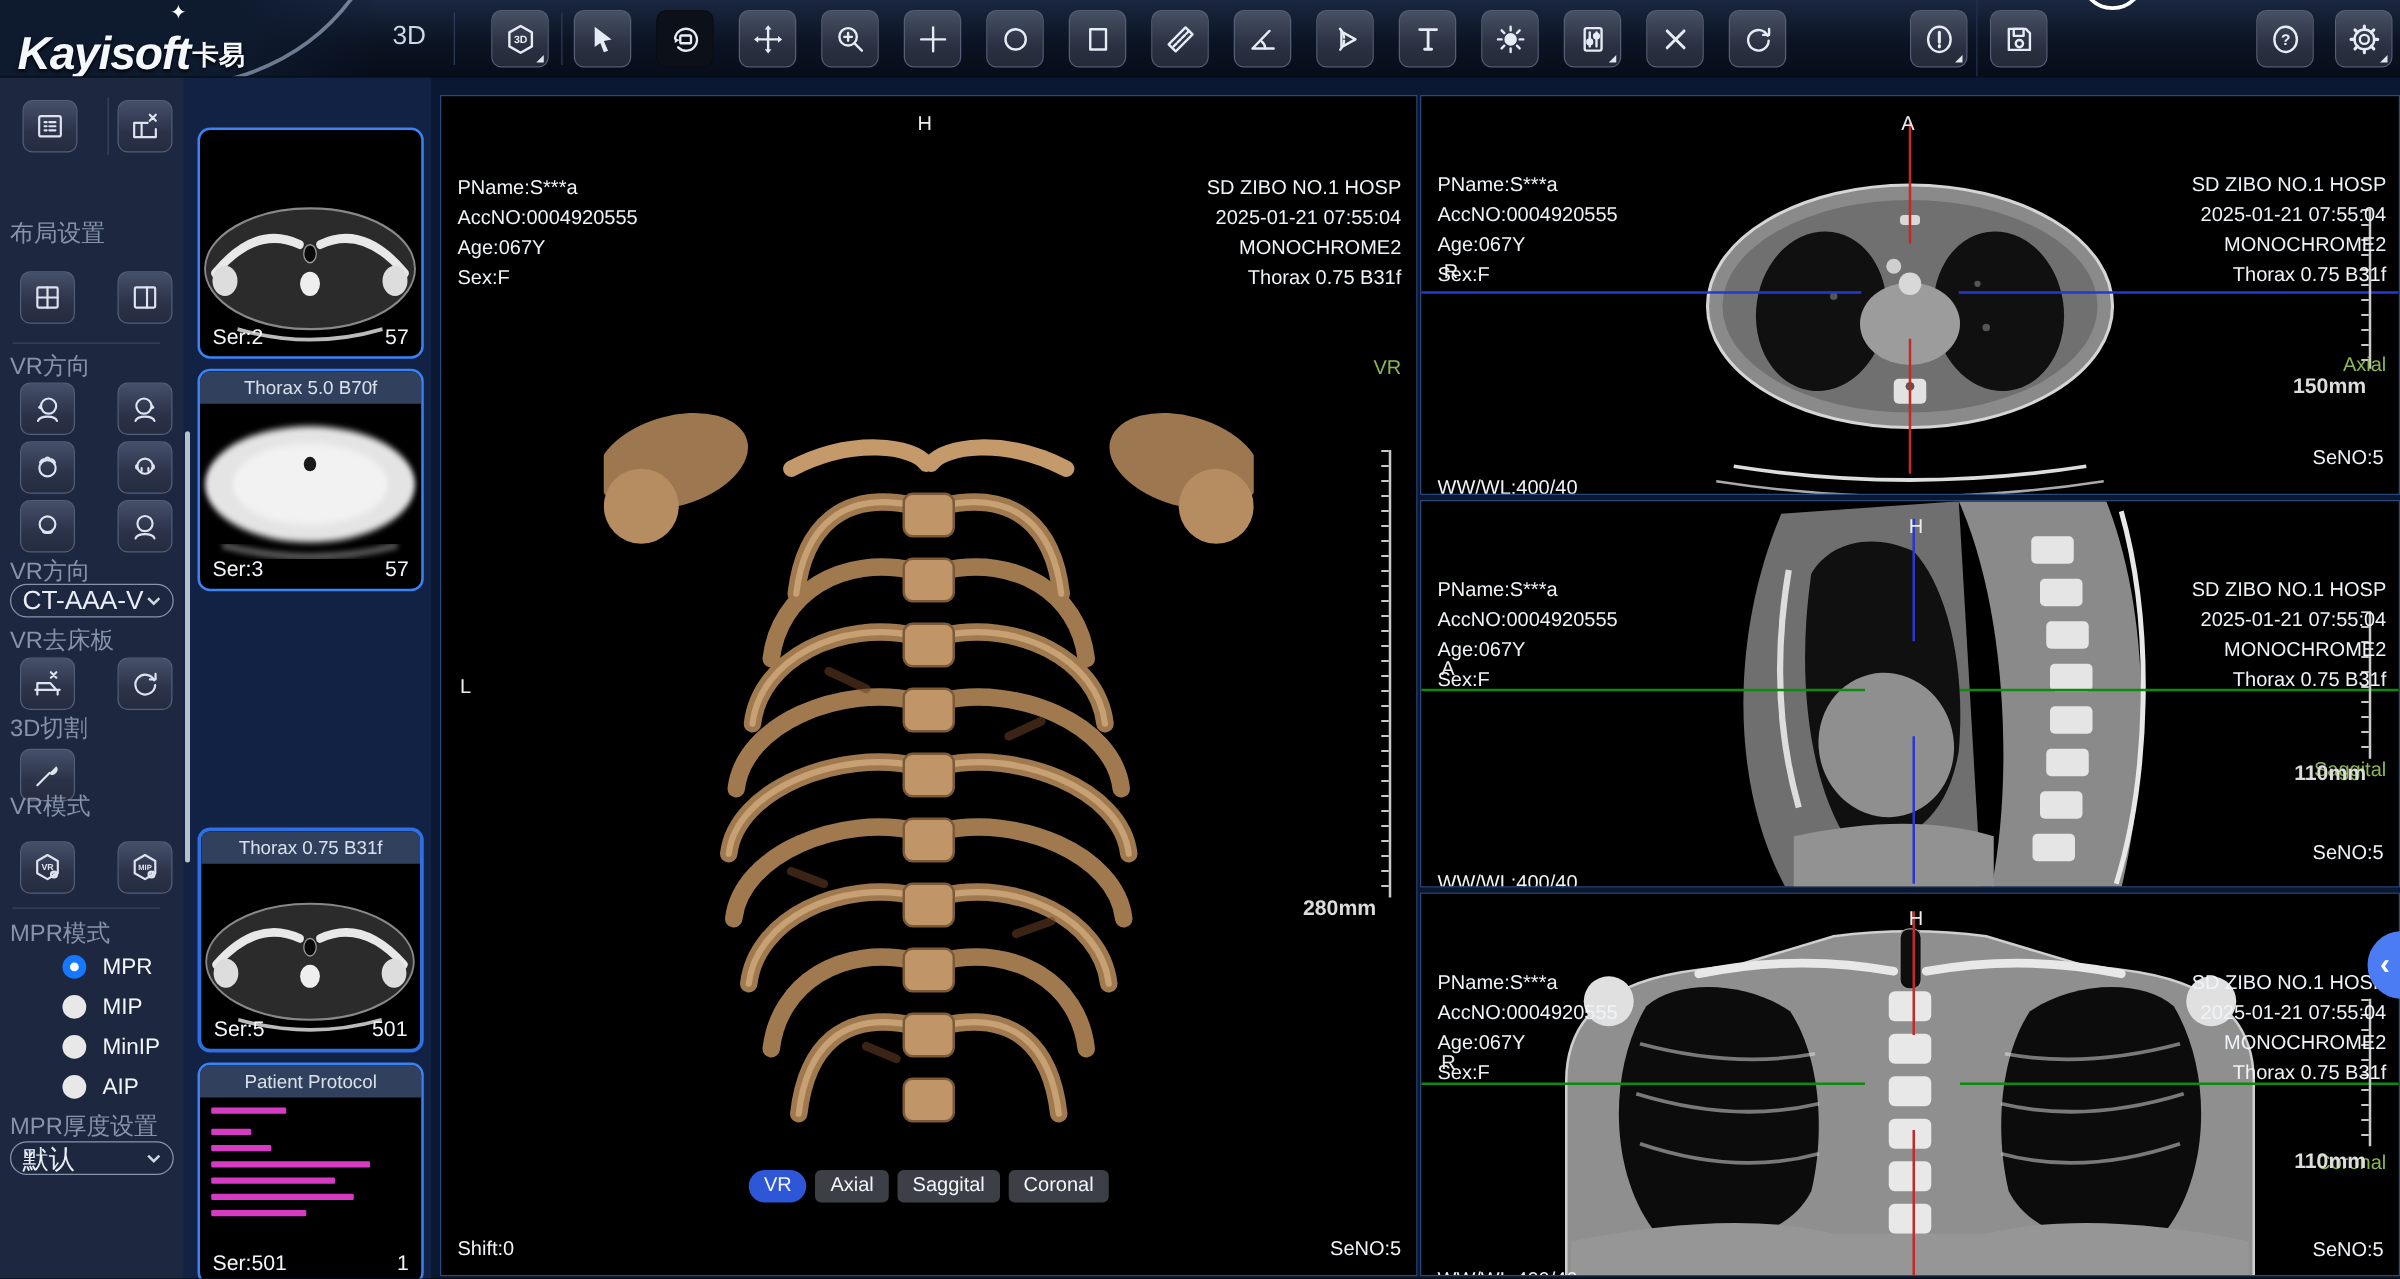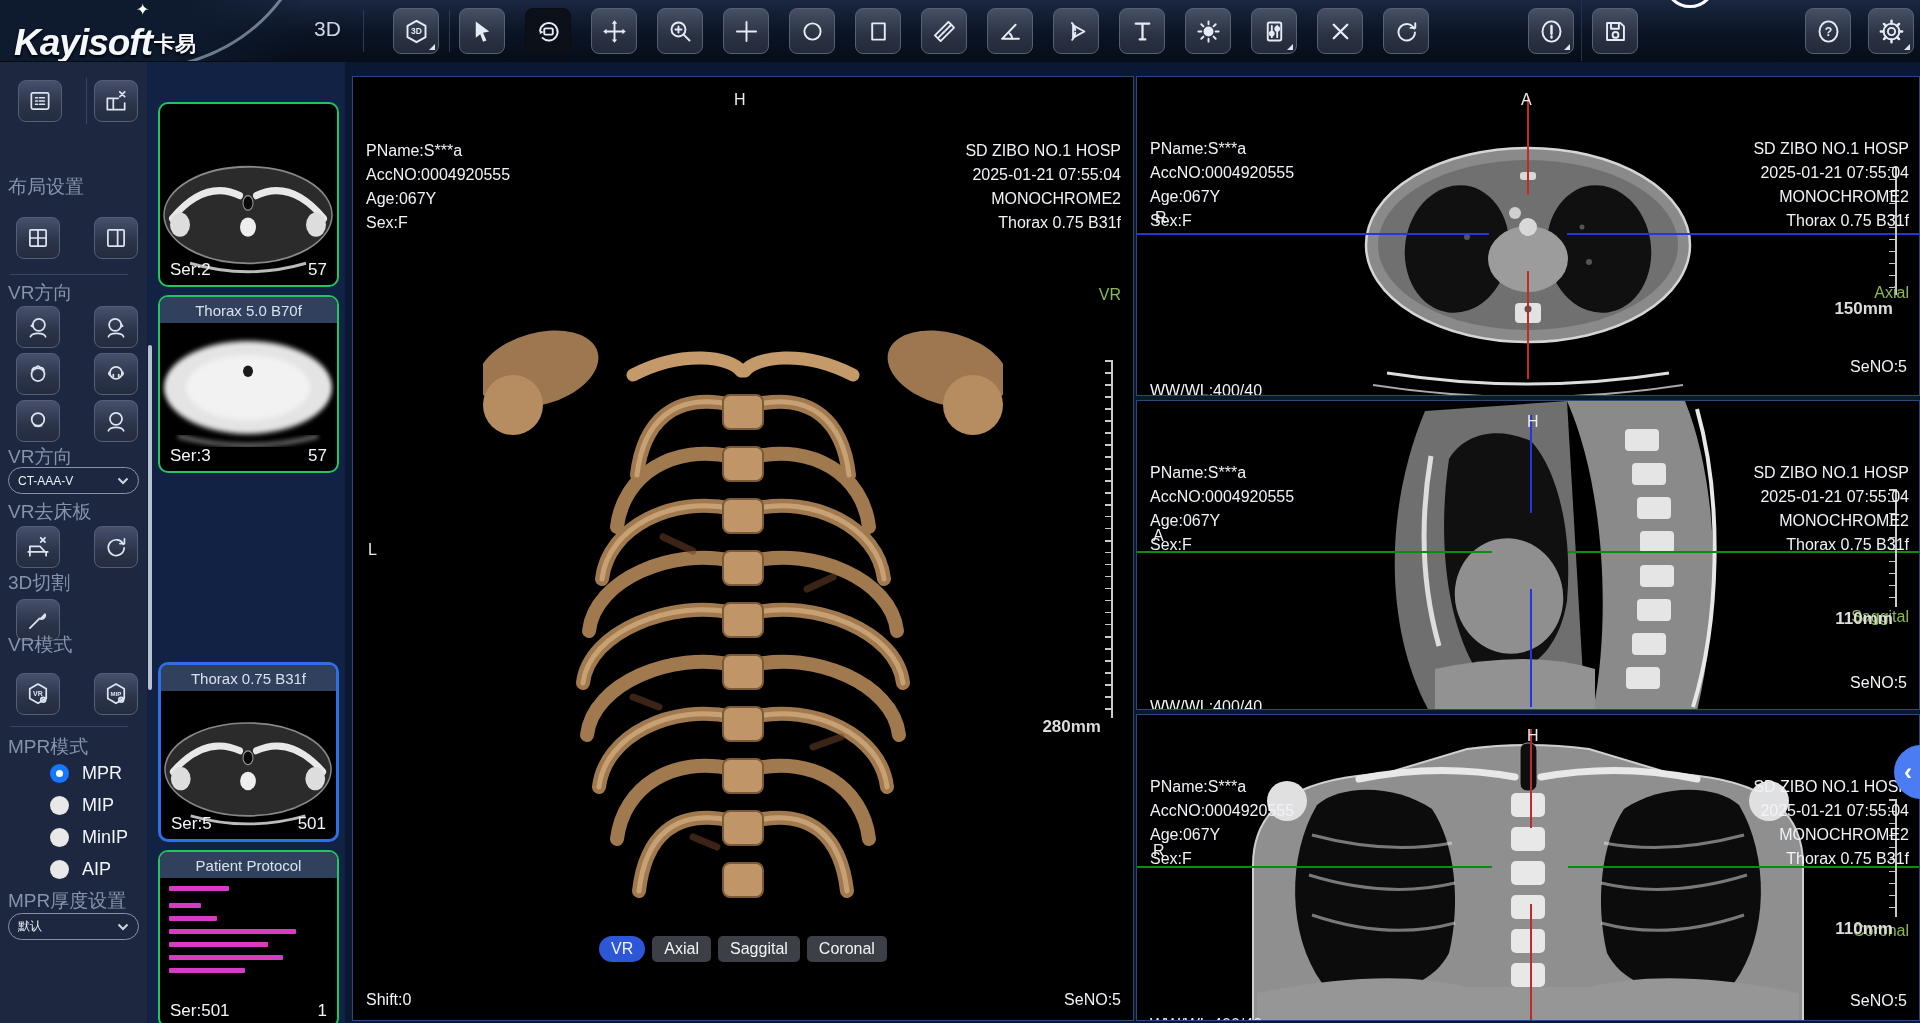--- a/index.html
+++ b/index.html
@@ -26,38 +26,38 @@
 
 .sidebar { position:absolute; left:0; top:62px; width:147px; height:961px; background:#1d2840; z-index:30; }
 .sbtn { position:absolute; width:44px; height:42px; border-radius:8px;
   background:linear-gradient(#46506a,#2b3349 60%,#252c40); border:1px solid #535e78;
   display:flex; align-items:center; justify-content:center; cursor:pointer; }
 .sbtn svg { width:26px; height:26px; stroke:#dde4f0; fill:none; stroke-width:1.6; stroke-linecap:round; stroke-linejoin:round; }
 .slabel { position:absolute; left:8px; color:#8593ab; font-size:19px; white-space:nowrap; }
 .sdivider { position:absolute; left:10px; width:118px; height:1px; background:#39455f; }
 .vdivider { position:absolute; width:1px; background:#39455f; }
 .pill { position:absolute; left:8px; width:131px; height:27px; border:1px solid #8593ab; border-radius:14px;
-  background:#1d2840; color:#e9eef6; font-size:12px; display:flex; align-items:center; justify-content:space-between; padding:0 9px; cursor:pointer; }
+  background:#1d2840; color:#e9eef6; font-size:21px; display:flex; align-items:center; justify-content:space-between; padding:0 9px; cursor:pointer; }
 .pill svg { width:12px; height:8px; stroke:#cfd6e2; fill:none; stroke-width:2; }
 .radio-row { position:absolute; left:14px; display:flex; align-items:center; gap:13px; cursor:pointer;padding-left:36px; }
 .radio-dot { width:19px; height:19px; border-radius:50%; background:#e8e8e8; }
 .radio-dot.sel { background:#1677ff; position:relative; }
 .radio-dot.sel::after { content:""; position:absolute; left:6px; top:6px; width:7px; height:7px; border-radius:50%; background:#fff; }
 .radio-lbl { color:#f2f5fa; font-size:18px; }
 
 
 .series-panel { position:absolute; left:147px; top:62px; width:198px; height:961px; background:#112244; z-index:20; overflow:hidden; }
 .series-header { position:absolute; left:5px; top:13px; width:191px; height:64px; border-radius:8px;
   background:linear-gradient(#3a6ab8,#2a5098); z-index:6; padding:4px 8px; }
 .series-count { color:#fff; font-size:19px; font-weight:bold; }
 .series-filter { margin-top:3px; height:26px; background:#27509c; border:1px solid #4a74b8; border-radius:4px;
   color:#fff; font-size:17px; display:flex; align-items:center; justify-content:space-between; padding:0 7px; cursor:pointer; }
 .series-filter svg { width:12px; height:8px; stroke:#dfe6f0; fill:none; stroke-width:2; }
 .scrollthumb { position:absolute; left:1px; top:283px; width:4px; height:345px; border-radius:2px; background:#b7c1cf; }
-.card { position:absolute; left:11px; width:181px; background:#000; border:2px solid #22c55e; border-radius:10px; overflow:hidden; cursor:pointer; }
+.card { position:absolute; left:11px; width:181px; background:#000; border:2px solid #3b82f6; border-radius:10px; overflow:hidden; cursor:pointer; }
 .card.sel { border:3px solid #2f6fe4; }
 .card-title { position:absolute; left:0; right:0; top:0; height:26px; background:rgba(56,74,106,.88);
   color:#d8e0ec; font-size:15px; display:flex; align-items:center; justify-content:center; z-index:3; }
 .card-foot { position:absolute; left:10px; right:10px; bottom:5px; display:flex; justify-content:space-between;
   color:#f2f5fa; font-size:17px; z-index:3; }
 .card svg { position:absolute; inset:0; width:100%; height:100%; }
 .proto-rows { position:absolute; left:9px; top:34px; right:9px; z-index:2; filter:blur(.4px); }
 .proto-rows div { height:5px; background:#d63bc4; margin-bottom:8px; border-radius:1px; }
 
 

